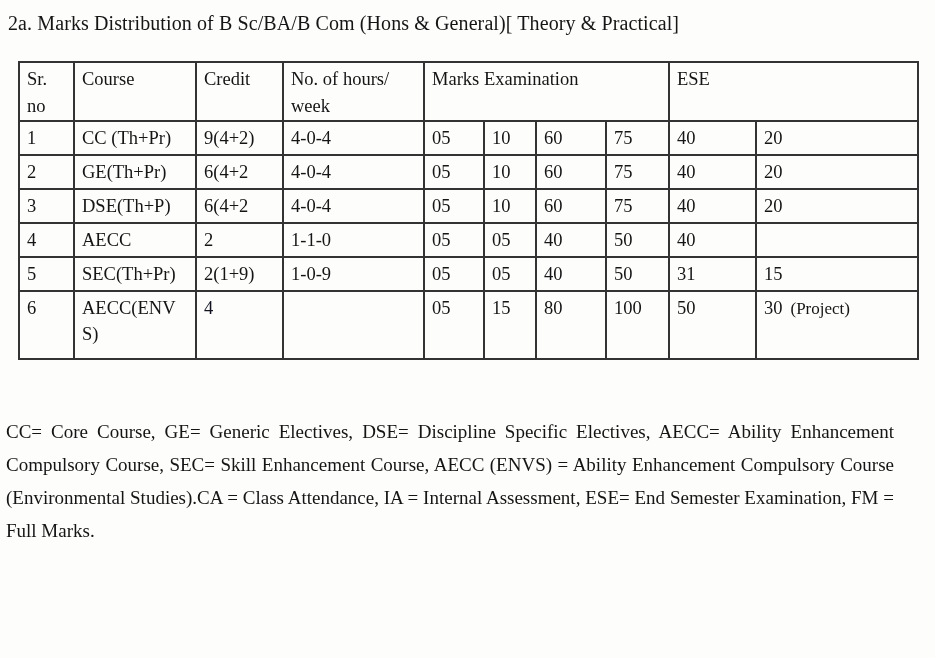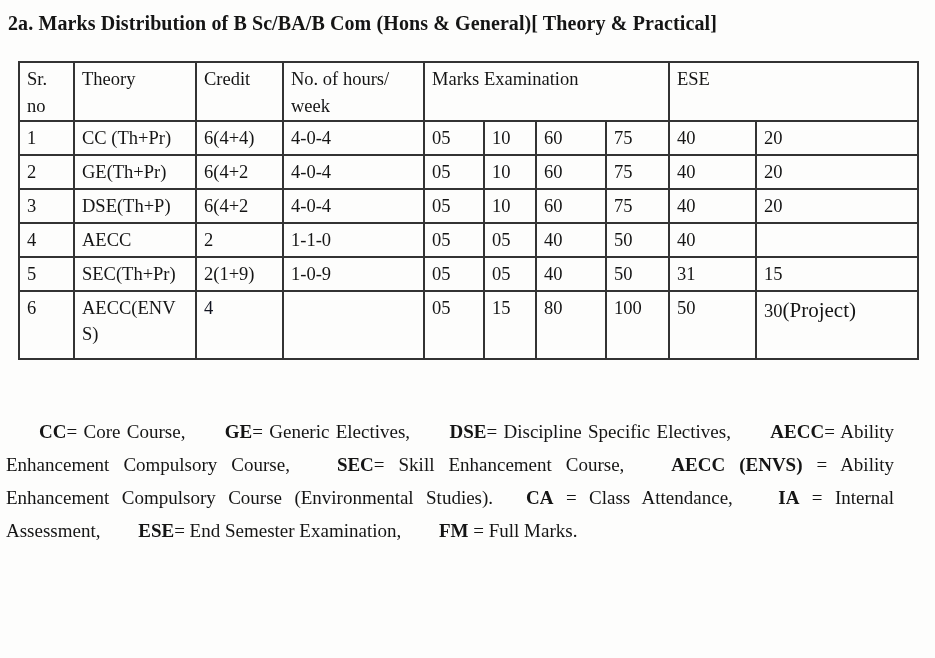--- a/index.html
+++ b/index.html
@@ -15,21 +15,21 @@
     overflow: hidden;
     position: relative;
   }
   .page {
     width: 935px;
     height: 658px;
   }
   .doc-title {
     margin: 12px 0 0 8px;
     font-size: 20px;
-    font-weight: bold;
+    font-weight: normal;
     letter-spacing: 0.1px;
     white-space: nowrap;
   }
   table.marks-table {
     border-collapse: collapse;
     table-layout: fixed;
     width: 899px;
     margin: 26px 0 0 18px;
   }
   table.marks-table th,
@@ -42,35 +42,35 @@
     padding: 3px 7px 0 7px;
     white-space: pre-line;
     overflow: hidden;
     line-height: 1.45;
   }
   tr.head-row-1 { height: 57px; }
   tr.head-row-2 { height: 36px; }
   tbody tr { height: 34px; }
   tbody tr:last-child { height: 68px; }
   td.bold { font-weight: bold; color: #10131f; }
-  span.small { font-size: 21px; }
+  span.small { font-size: 17px; padding-left: 8px; }
   .notes {
     width: 888px;
     margin: 55px 0 0 6px;
     font-size: 19px;
     line-height: 33px;
     text-align: justify;
   }
   .legend {
     width: 888px;
     margin: 26px 0 0 6px;
     font-size: 19px;
     line-height: 30px;
   }
-  .b { font-weight: bold; margin-left: 33px; }
+  .b { font-weight: normal; }
 </style>
 </head>
 <body>
 
 <div class="page">
 
   <div class="doc-title">2a. Marks Distribution of B Sc/BA/B Com (Hons &amp; General)[ Theory &amp; Practical]</div>
 
   <table class="marks-table">
     <colgroup>
@@ -82,33 +82,33 @@
       <col style="width:52px">
       <col style="width:70px">
       <col style="width:63px">
       <col style="width:87px">
       <col style="width:162px">
     </colgroup>
     <thead>
       <tr class="head-row-1">
         <th>Sr.
 no</th>
-        <th>Theory</th>
+        <th>Course</th>
         <th>Credit</th>
         <th>No. of hours/
 week</th>
         <th colspan="4">Marks Examination</th>
         <th colspan="2">ESE</th>
       </tr>
     </thead>
     <tbody>
         <tr>
           <td>1</td>
           <td>CC (Th+Pr)</td>
-          <td>6(4+4)</td>
+          <td>9(4+2)</td>
           <td>4-0-4</td>
           <td>05</td>
           <td>10</td>
           <td>60</td>
           <td>75</td>
           <td>40</td>
           <td>20</td>
         </tr>
         <tr>
           <td>2</td>

